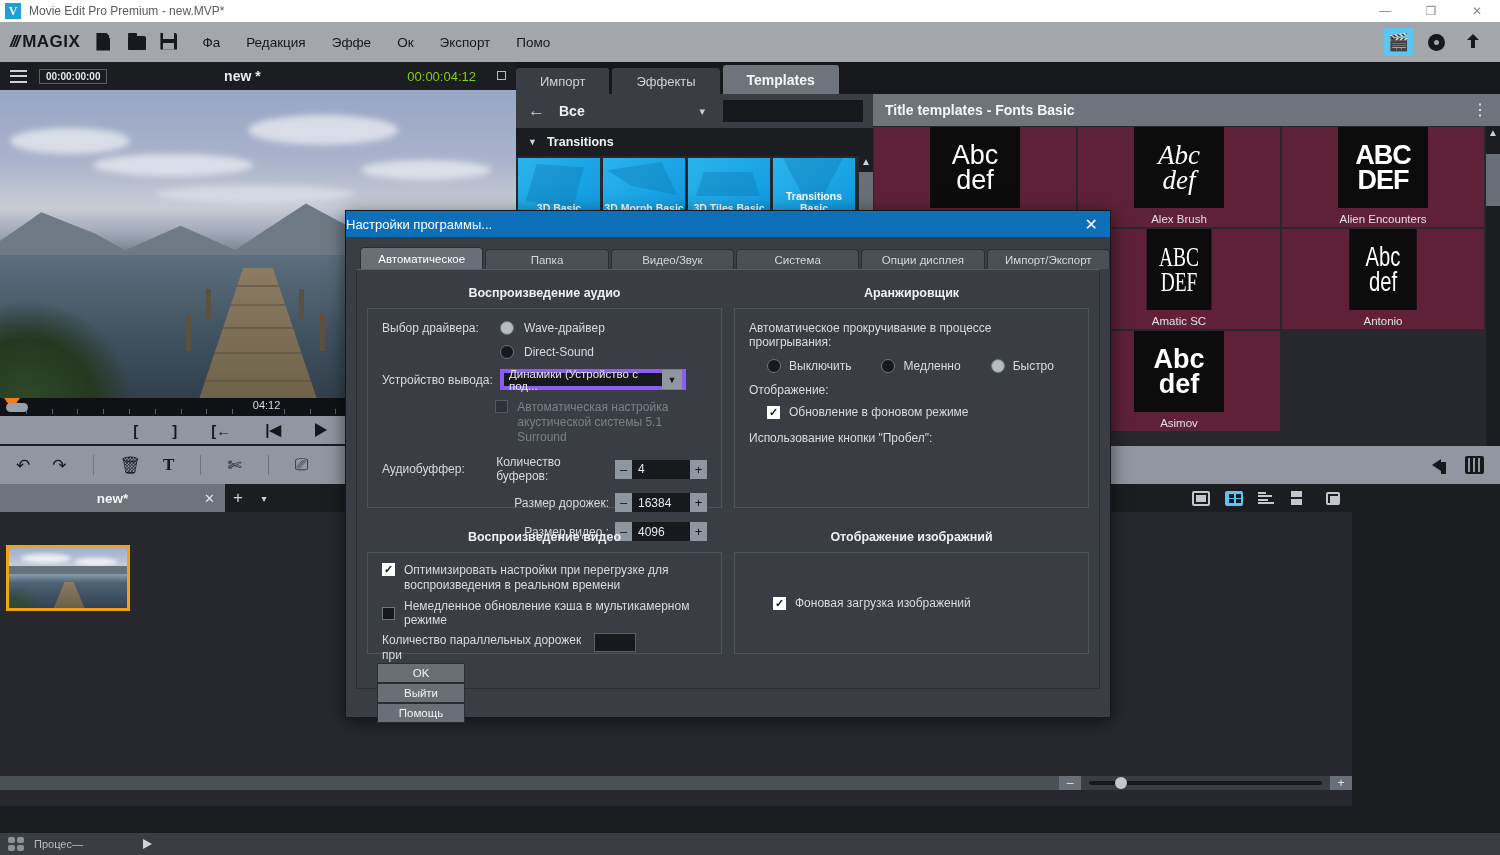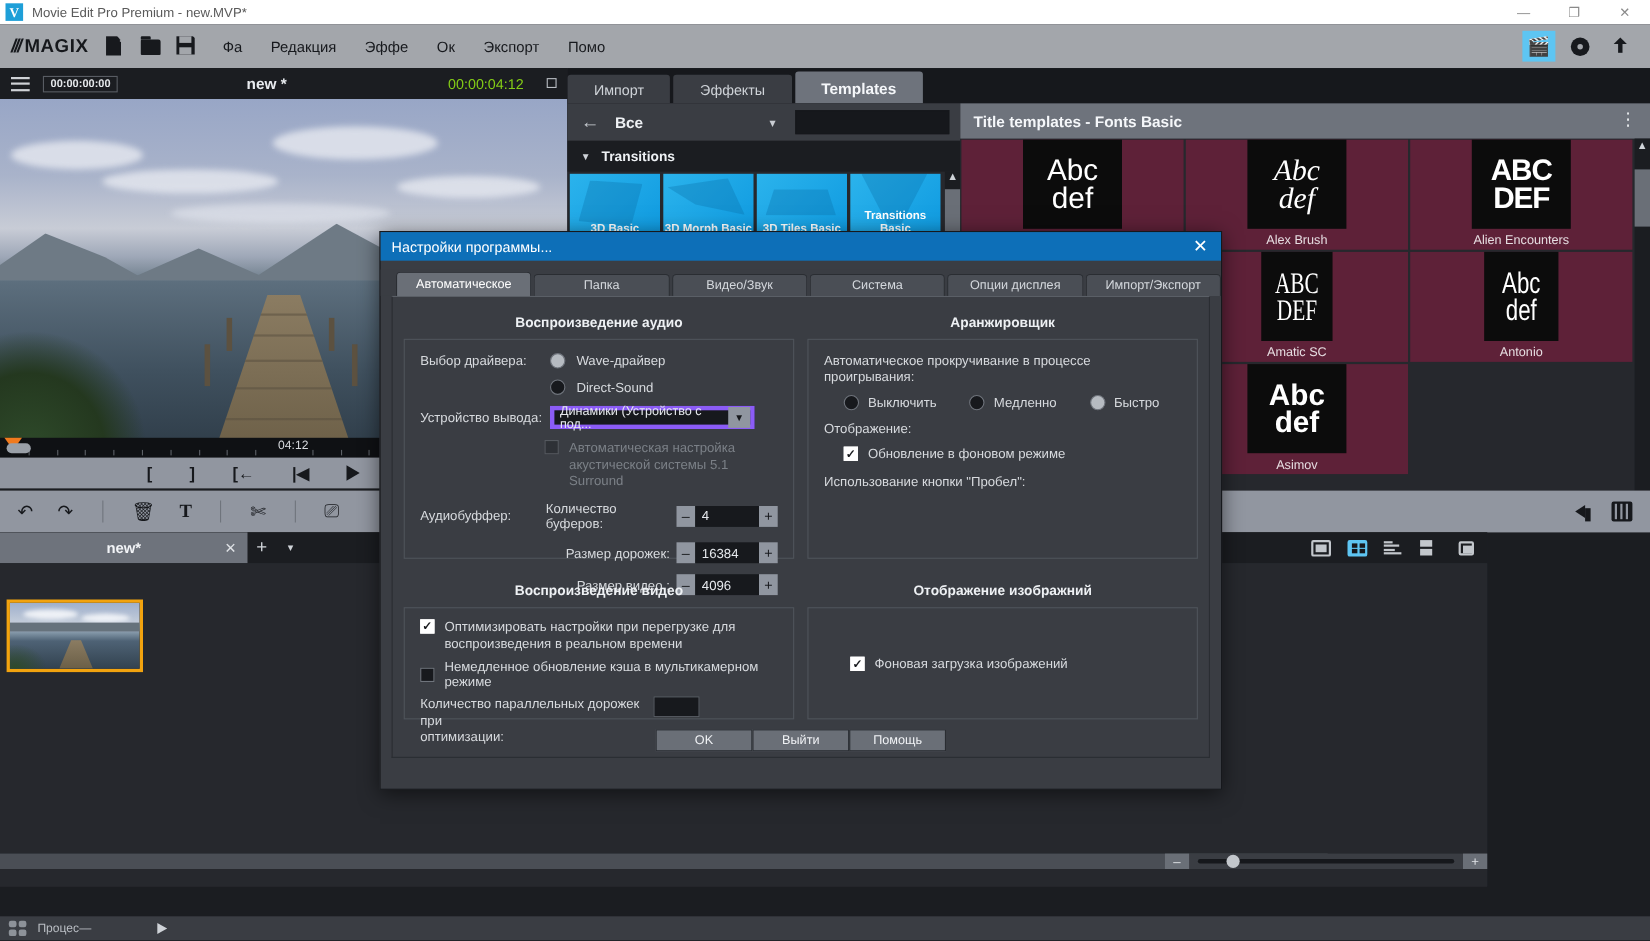--- a/index.html
+++ b/index.html
@@ -251,21 +251,21 @@
   .pr-vthumb { margin-top:14px; width:14px; height:52px; background:#6a6f77; }
   .sc-arrow { width:14px; height:14px; color:#cfd3d8; font-size:10px; text-align:center; line-height:14px;}
 
   
   .modal {
     position:absolute; left:345px; top:210px; width:766px; height:508px;
     background:#3a3d43; border:1px solid #16181c;
     box-shadow:0 4px 18px rgba(0,0,0,.55);
   }
   .m-title { height:26px; background:#0d6fb8; display:flex; align-items:center; }
-  .m-title .t { margin-left:10px; font-size:13px; color:#ffffff; }
+  .m-title .t { font-size:13px; color:#ffffff; }
   .m-title .x { margin-left:auto; margin-right:12px; font-size:16px; color:#ffffff; }
   .m-tabs { height:24px; display:flex; align-items:flex-end; padding-left:14px; gap:2px;
     background:#3a3d43; margin-top:8px;}
   .mtab {
     height:20px; width:124px; background:#4a4e55; color:#d4d8dd; font-size:11.5px;
     display:flex; align-items:center; justify-content:center;
     border:1px solid #2a2d32; border-bottom:none; border-radius:4px 4px 0 0;
   }
   .mtab.active { background:#6a6f77; color:#ffffff; height:22px; }
   .m-content { margin:0 10px; height:420px; background:#3a3d43;
@@ -291,21 +291,21 @@
     width:186px; height:21px; background:#17191d; border:4px solid #8b5cf6;
     display:flex; align-items:center; color:#e6e9ed; font-size:11.5px; padding-left:5px;
   }
   .select .arrow { margin-left:auto; width:21px; height:19px; background:#9096a0;
     color:#16181c; font-size:9px; display:flex;align-items:center;justify-content:center;}
   .spin { display:flex; align-items:center; }
   .spin .btn { width:17px; height:19px; background:#9096a0; color:#16181c;
     font-size:13px; display:flex; align-items:center; justify-content:center; }
   .spin .val { width:58px; height:19px; background:#17191d; color:#e6e9ed;
     font-size:12px; display:flex; align-items:center; padding-left:6px; }
-  .m-buttons { display:flex; justify-content:center; padding:9px 10px 0; }
+  .m-buttons { display:flex; justify-content:space-between; padding:9px 10px 0;flex-direction:column; }
   .mbtn { width:88px; height:20px; background:#6a6f77; border:1px solid #2a2d32;
     color:#f0f2f5; font-size:11.5px; display:flex;align-items:center;justify-content:center;}
   .dimtxt { color:#7b8087; }
   .muted { font-size:12px; color:#d7dade; }
 </style>
 </head>
 <body>
 
 <div id="app">
 

